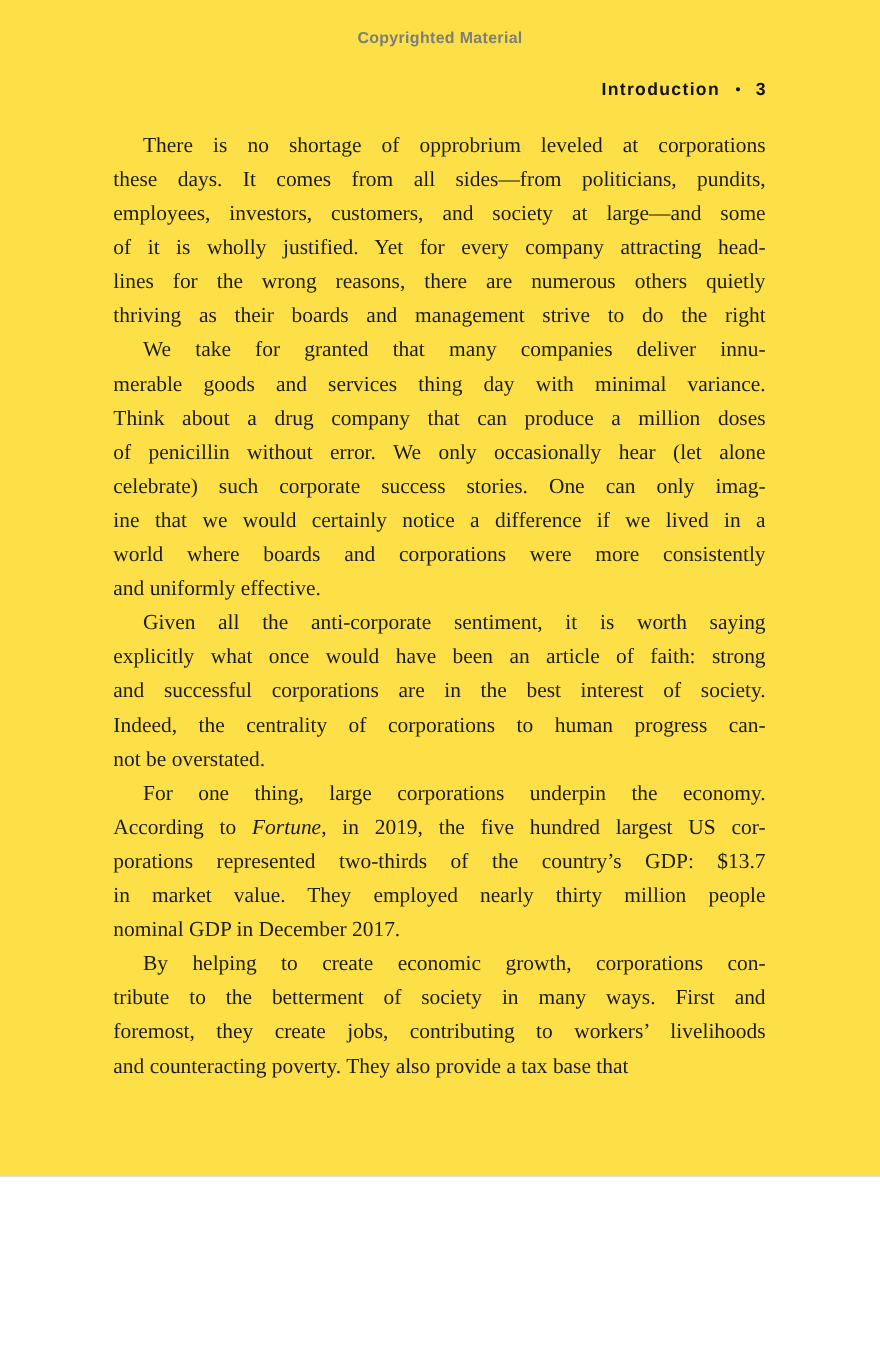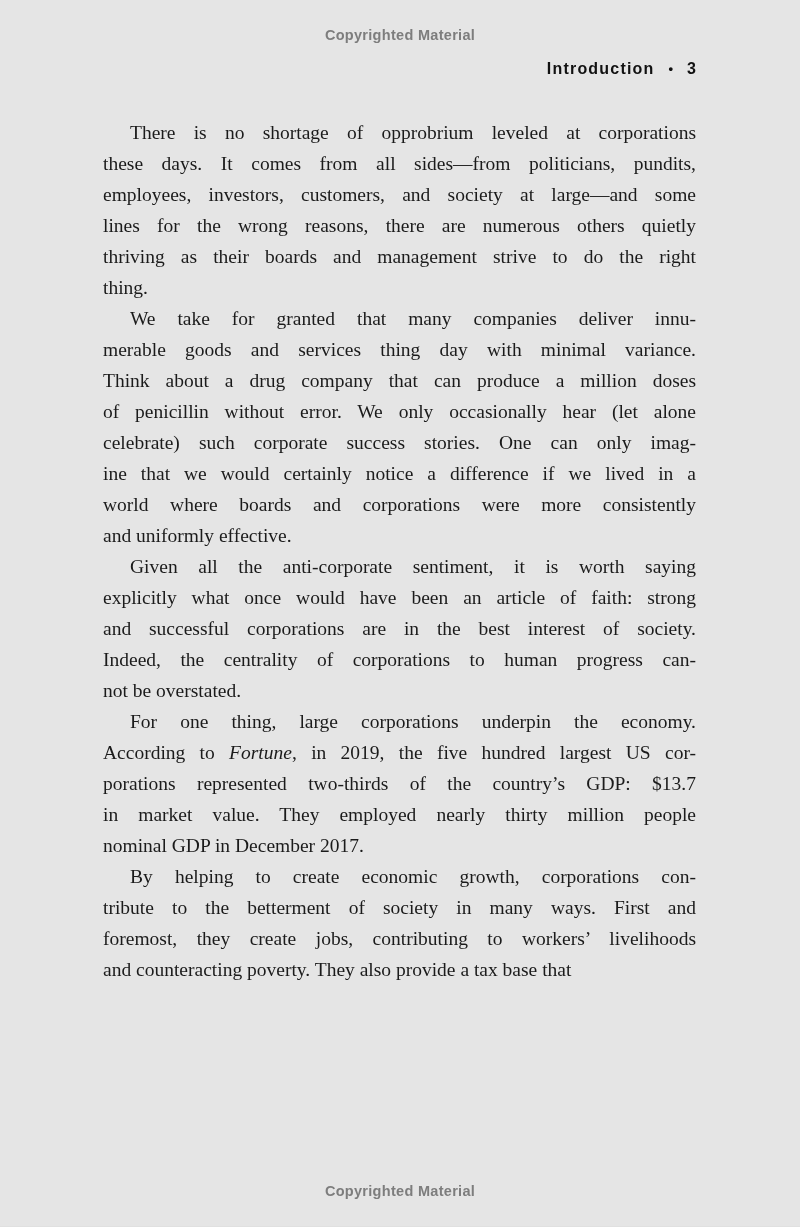--- a/index.html
+++ b/index.html
@@ -1,40 +1,40 @@
 <!DOCTYPE html>
 <html><head>
 <meta charset="utf-8">
 <style>
   * { margin: 0; padding: 0; box-sizing: border-box; }
   html, body { background: #ffffff; }
   .page {
     position: relative;
     width: 800px;
-    height: 1227px;
-    background: #e5e5e5;
+    height: 1070px;
+    background: #fde047;
     overflow: hidden;
     font-family: "Liberation Serif", serif;
   }
   .copyright {
     position: absolute;
     left: 0;
     width: 100%;
     text-align: center;
     font-family: "Liberation Sans", sans-serif;
     font-size: 14.5px;
     font-weight: bold;
     letter-spacing: 0.3px;
     color: #7d7d7d;
   }
   .copyright.top { top: 27px; }
   .copyright.bottom { top: 1183px; }
   .running-head {
     position: absolute;
-    top: 60px;
+    top: 73px;
     left: 104px;
     width: 592px;
     text-align: right;
     font-family: "Liberation Sans", sans-serif;
     font-weight: bold;
     font-size: 16px;
     letter-spacing: 1.2px;
     color: #111111;
     white-space: nowrap;
   }
@@ -82,23 +82,23 @@
 
   <div class="running-head">
     <span>Introduction</span><span class="sep">•</span><span class="pagenum">3</span>
   </div>
 
   <div class="body-text">
       <div class="para">
         <div class="line first">There is no shortage of opprobrium leveled at corporations</div>
         <div class="line">these days. It comes from all sides—from politicians, pundits,</div>
         <div class="line">employees, investors, customers, and society at large—and some</div>
+        <div class="line">of it is wholly justified. Yet for every company attracting head-</div>
         <div class="line">lines for the wrong reasons, there are numerous others quietly</div>
         <div class="line">thriving as their boards and management strive to do the right</div>
-        <div class="line last">thing.</div>
       </div>
       <div class="para">
         <div class="line first">We take for granted that many companies deliver innu-</div>
         <div class="line">merable goods and services thing day with minimal variance.</div>
         <div class="line">Think about a drug company that can produce a million doses</div>
         <div class="line">of penicillin without error. We only occasionally hear (let alone</div>
         <div class="line">celebrate) such corporate success stories. One can only imag-</div>
         <div class="line">ine that we would certainly notice a difference if we lived in a</div>
         <div class="line">world where boards and corporations were more consistently</div>
         <div class="line last">and uniformly effective.</div>

